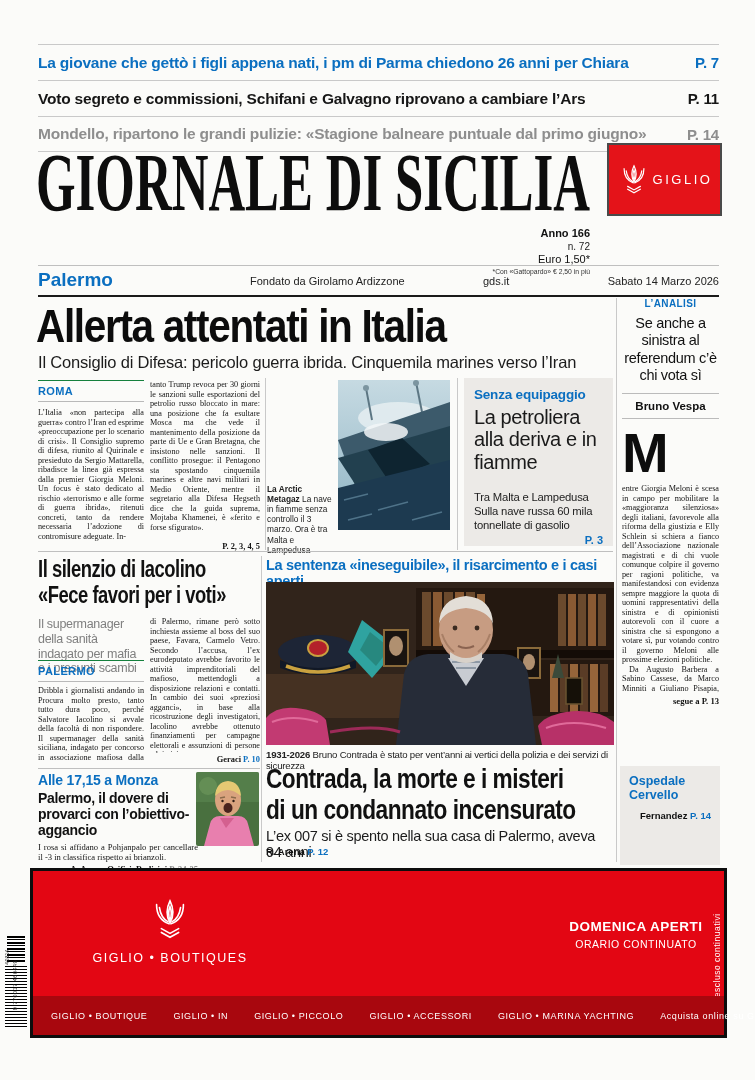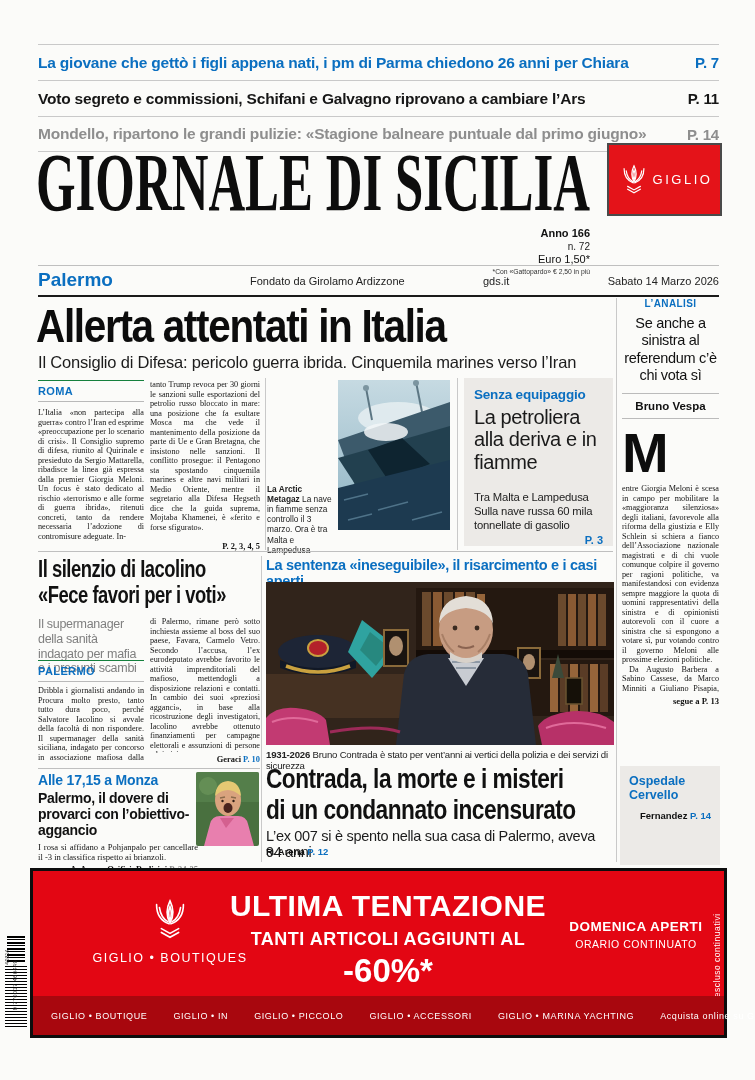--- a/index.html
+++ b/index.html
@@ -400,25 +400,20 @@
           <path d="M10 8 C10 18 15 25 23 28"></path>
           <path d="M13 11 C14 18 17 23 22 26"></path>
           <path d="M38 8 C38 18 33 25 25 28"></path>
           <path d="M35 11 C34 18 31 23 26 26"></path>
           <path d="M15 33 L24 38 L33 33"></path>
           <path d="M15 37 L24 42 L33 37"></path>
         </g>
       </svg>
       <div class="brand">GIGLIO • BOUTIQUES</div>
     </div>
-    <div class="ad-center">
-      <div class="l1">ULTIMA TENTAZIONE</div>
-      <div class="l2">TANTI ARTICOLI AGGIUNTI AL</div>
-      <div class="l3">-60%*</div>
-    </div>
     <div class="ad-right">
       <div class="r1">DOMENICA APERTI</div>
       <div class="r2">ORARIO CONTINUATO</div>
     </div>
     <div class="ad-vert">*escluso continuativi</div>
     <div class="ad-footer">
       <span class="lnk">GIGLIO • BOUTIQUE</span>
       <span class="lnk">GIGLIO • IN</span>
       <span class="lnk">GIGLIO • PICCOLO</span>
       <span class="lnk">GIGLIO • ACCESSORI</span>

